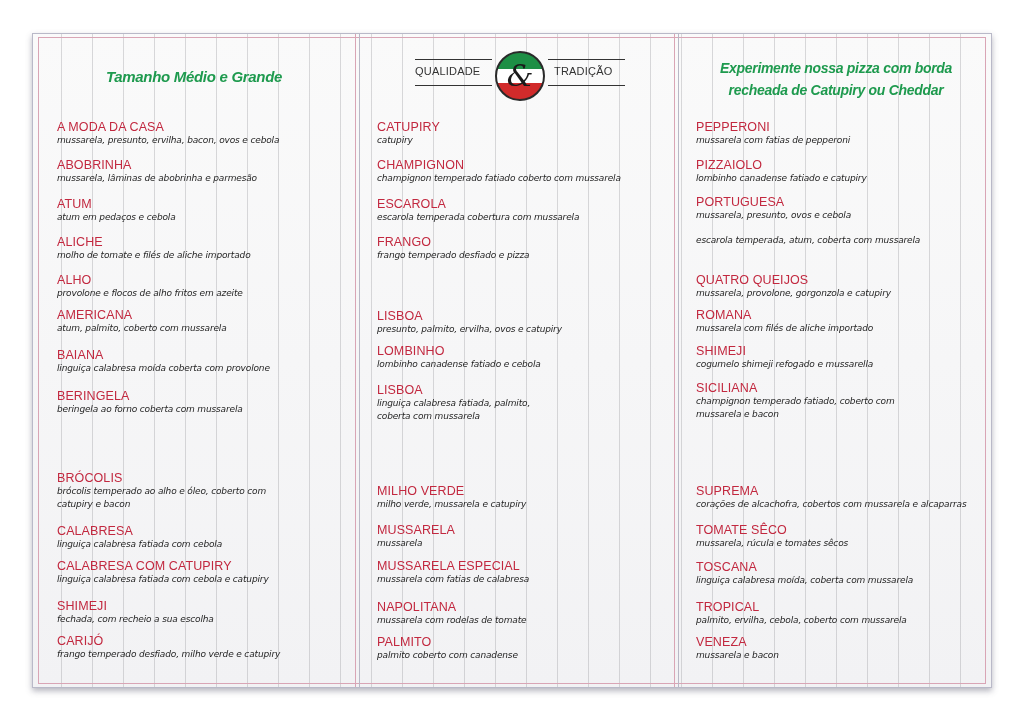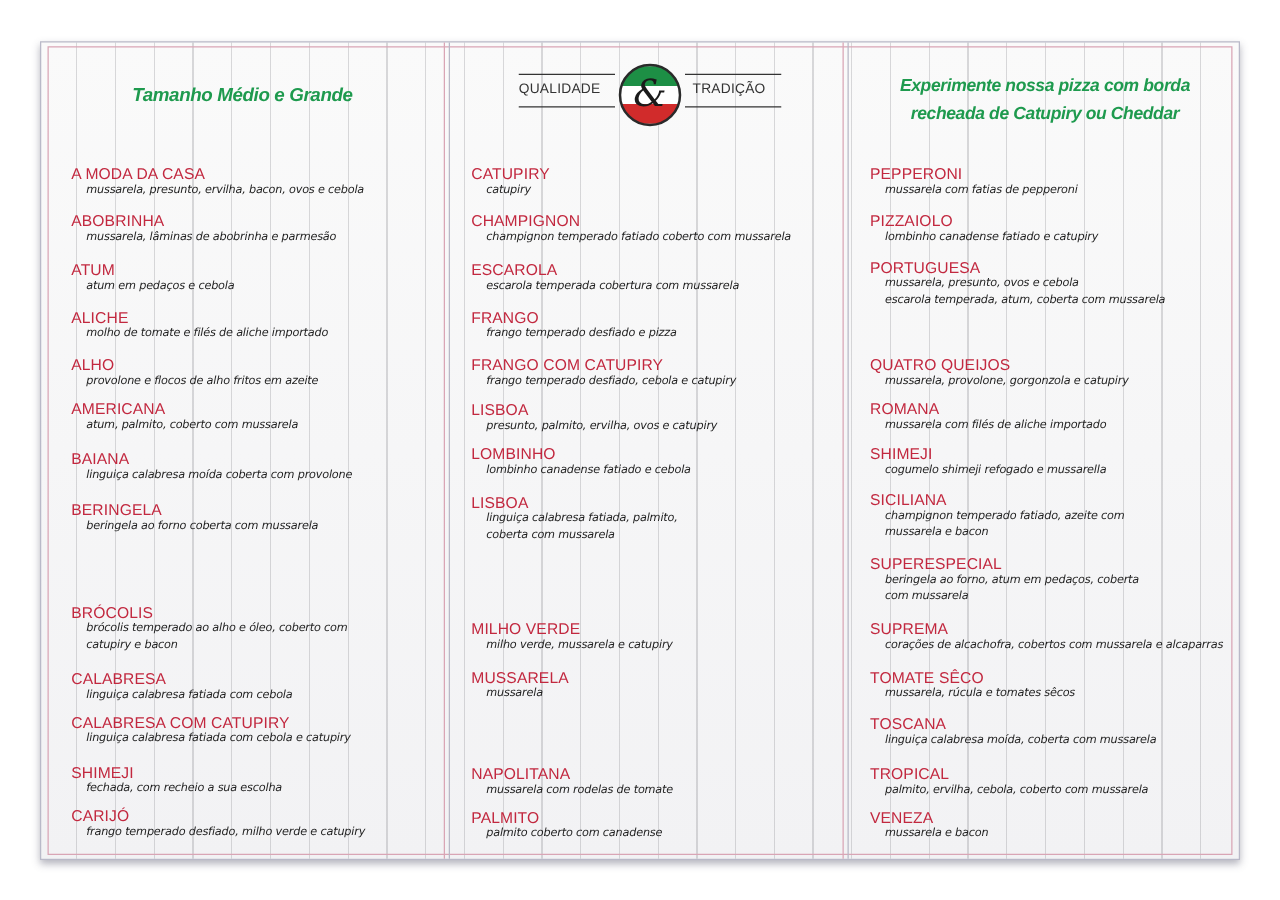--- a/index.html
+++ b/index.html
@@ -61,27 +61,26 @@
     }
     .badge .amp {
       position: absolute; left: 0; top: 5px; width: 100%; text-align: center;
       font-family: "DejaVu Serif", serif; font-style: italic; font-size: 30px; line-height: 36px; color: #1a1a1a;
     }
 
     .item { position: absolute; left: 24px; }
     .col-2 .item, .col-3 .item { left: 17px; }
     .item-name {
       display: block; color: #c2283f; font-family: "Liberation Sans", sans-serif;
-      font-size: 12.5px; line-height: 14px; font-weight: normal; letter-spacing: 0.1px; white-space: nowrap; margin-top: 12px;
+      font-size: 12.5px; line-height: 14px; font-weight: normal; letter-spacing: 0.1px; white-space: nowrap;
     }
     .item-desc {
       display: block; color: #1e1e1e; font-family: "DejaVu Sans", sans-serif;
       font-style: italic; font-size: 9px; line-height: 13px; white-space: pre-line;
       letter-spacing: -0.15px;
-      margin-left: 12px;
     }
   </style>
 </head>
 <body>
 
 <div class="menu-sheet">
   <div class="inner-frame"></div>
   <div class="fold f1"></div>
   <div class="fold f2"></div>
 
@@ -165,44 +164,44 @@
         <span class="item-desc">champignon temperado fatiado coberto com mussarela</span>
       </div>
     <div class="item" style="top:163px">
         <span class="item-name">ESCAROLA</span>
         <span class="item-desc">escarola temperada cobertura com mussarela</span>
       </div>
     <div class="item" style="top:201px">
         <span class="item-name">FRANGO</span>
         <span class="item-desc">frango temperado desfiado e pizza</span>
       </div>
-    <div class="item" style="top:239px">
-        <span class="item-name">FRANGO COM CATUPIRY</span>
-        <span class="item-desc">frango temperado desfiado, cebola e catupiry</span>
-      </div>
     <div class="item" style="top:275px">
         <span class="item-name">LISBOA</span>
         <span class="item-desc">presunto, palmito, ervilha, ovos e catupiry</span>
       </div>
     <div class="item" style="top:310px">
         <span class="item-name">LOMBINHO</span>
         <span class="item-desc">lombinho canadense fatiado e cebola</span>
       </div>
     <div class="item" style="top:349px">
         <span class="item-name">LISBOA</span>
         <span class="item-desc">linguiça calabresa fatiada, palmito,
 coberta com mussarela</span>
       </div>
     <div class="item" style="top:450px">
         <span class="item-name">MILHO VERDE</span>
         <span class="item-desc">milho verde, mussarela e catupiry</span>
       </div>
     <div class="item" style="top:489px">
         <span class="item-name">MUSSARELA</span>
         <span class="item-desc">mussarela</span>
+      </div>
+    <div class="item" style="top:525px">
+        <span class="item-name">MUSSARELA ESPECIAL</span>
+        <span class="item-desc">mussarela com fatias de calabresa</span>
       </div>
     <div class="item" style="top:566px">
         <span class="item-name">NAPOLITANA</span>
         <span class="item-desc">mussarela com rodelas de tomate</span>
       </div>
     <div class="item" style="top:601px">
         <span class="item-name">PALMITO</span>
         <span class="item-desc">palmito coberto com canadense</span>
       </div>
   </div>
@@ -235,27 +234,22 @@
     <div class="item" style="top:274px">
         <span class="item-name">ROMANA</span>
         <span class="item-desc">mussarela com filés de aliche importado</span>
       </div>
     <div class="item" style="top:310px">
         <span class="item-name">SHIMEJI</span>
         <span class="item-desc">cogumelo shimeji refogado e mussarella</span>
       </div>
     <div class="item" style="top:347px">
         <span class="item-name">SICILIANA</span>
-        <span class="item-desc">champignon temperado fatiado, azeite com
+        <span class="item-desc">champignon temperado fatiado, coberto com
 mussarela e bacon</span>
-      </div>
-    <div class="item" style="top:398px">
-        <span class="item-name">SUPERESPECIAL</span>
-        <span class="item-desc">beringela ao forno, atum em pedaços, coberta
-com mussarela</span>
       </div>
     <div class="item" style="top:450px">
         <span class="item-name">SUPREMA</span>
         <span class="item-desc">corações de alcachofra, cobertos com mussarela e alcaparras</span>
       </div>
     <div class="item" style="top:489px">
         <span class="item-name">TOMATE SÊCO</span>
         <span class="item-desc">mussarela, rúcula e tomates sêcos</span>
       </div>
     <div class="item" style="top:526px">

